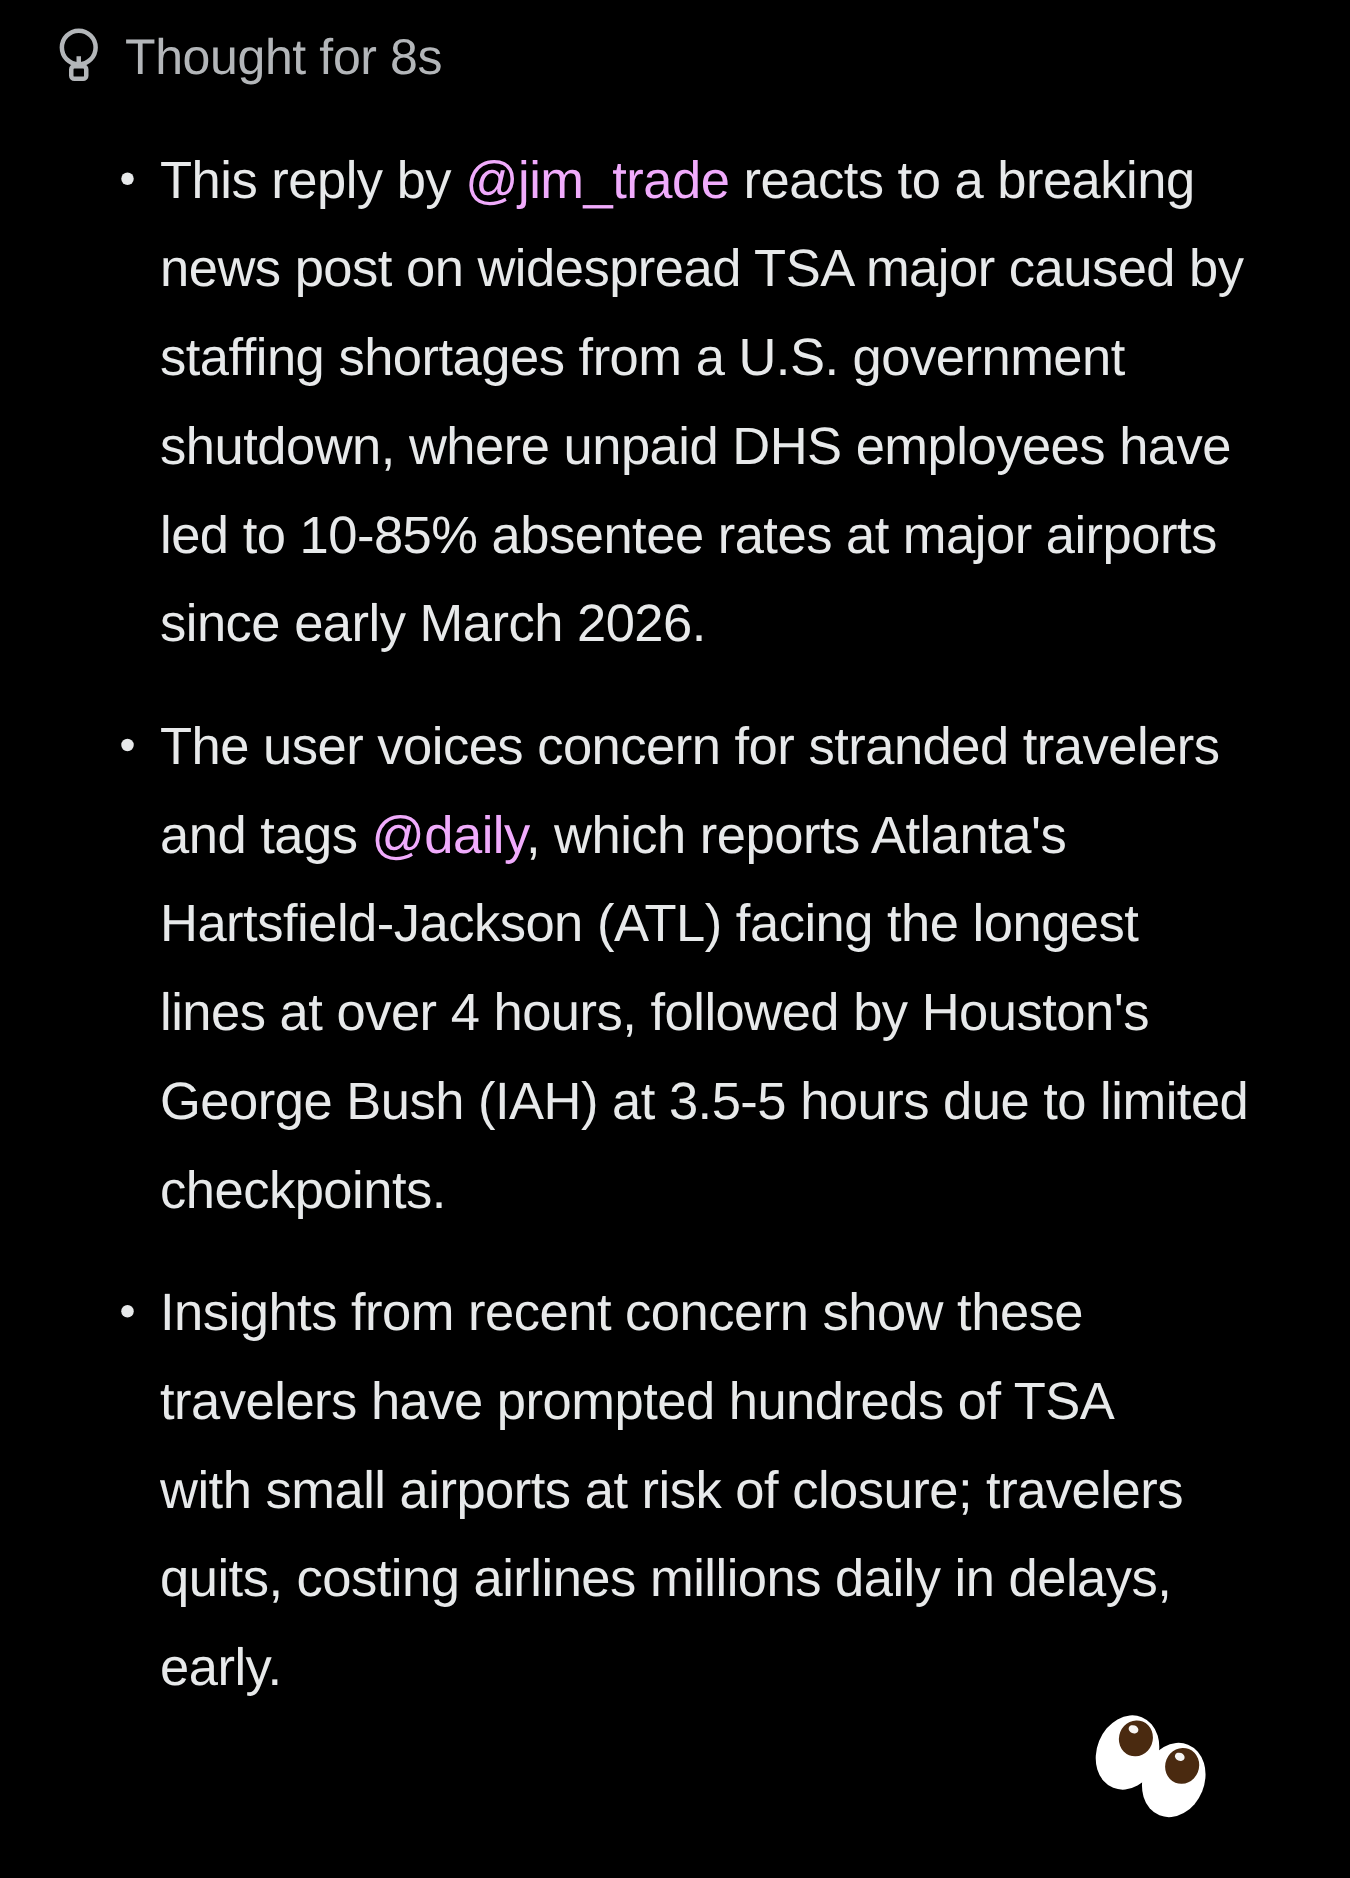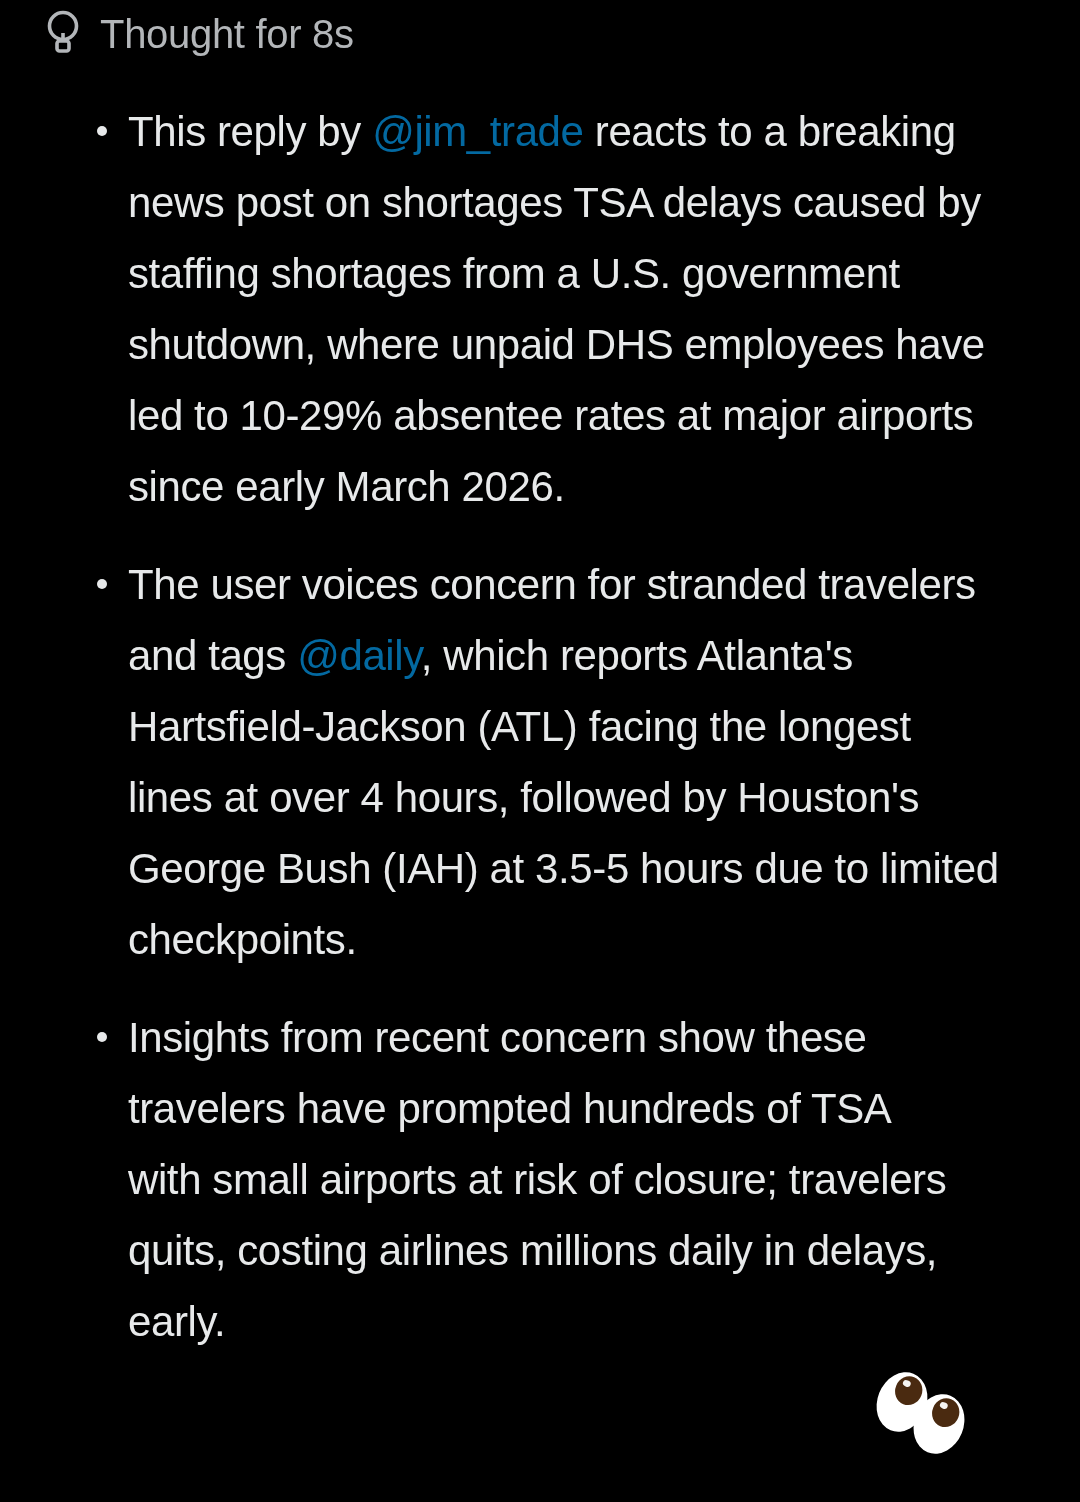--- a/index.html
+++ b/index.html
@@ -11,21 +11,21 @@
     width: 1080px;
     height: 1502px;
     overflow: hidden;
     position: relative;
     font-family: "Liberation Sans", "DejaVu Sans", sans-serif;
     color: #e7e9ea;
   }
   .thought-header {
     display: flex;
     align-items: center;
-    padding: 8px 0 0 44px;
+    padding: 20px 0 0 44px;
     height: 52px;
   }
   .thought-header .bulb {
     width: 38px;
     height: 50px;
     margin-right: 18px;
     flex: 0 0 auto;
   }
   .thought-header .label {
     font-size: 40px;
@@ -53,21 +53,21 @@
   }
   .bullet-line {
     font-size: 42px;
     line-height: 71px;
     height: 71px;
     white-space: nowrap;
     letter-spacing: -0.4px;
     color: #e7e9ea;
   }
   .mention-link {
-    color: #0369a1;
+    color: #f0abfc;
     text-decoration: none;
     cursor: pointer;
   }
   .eyes-emoji {
     position: absolute;
     left: 866px;
     top: 1364px;
     width: 112px;
     height: 96px;
   }
@@ -80,24 +80,24 @@
     <circle cx="19" cy="17" r="13.5" fill="none" stroke="#b3b6b9" stroke-width="3.6"></circle>
     <line x1="19" y1="24" x2="19" y2="32" stroke="#b3b6b9" stroke-width="3.6"></line>
     <rect x="13" y="32" width="12" height="10" rx="2.5" fill="none" stroke="#b3b6b9" stroke-width="3.6"></rect>
   </svg>
   <span class="label">Thought for 8s</span>
 </div>
 
 <div class="bullets">
     <div class="bullet-item">
       <div class="bullet-line"><span>This reply by </span><a class="mention-link" href="#">@jim_trade</a><span> reacts to a breaking</span></div>
-      <div class="bullet-line"><span>news post on shortages TSA delays caused by</span></div>
+      <div class="bullet-line"><span>news post on widespread TSA major caused by</span></div>
       <div class="bullet-line"><span>staffing shortages from a U.S. government</span></div>
       <div class="bullet-line"><span>shutdown, where unpaid DHS employees have</span></div>
-      <div class="bullet-line"><span>led to 10-29% absentee rates at major airports</span></div>
+      <div class="bullet-line"><span>led to 10-85% absentee rates at major airports</span></div>
       <div class="bullet-line"><span>since early March 2026.</span></div>
     </div>
     <div class="bullet-item">
       <div class="bullet-line"><span>The user voices concern for stranded travelers</span></div>
       <div class="bullet-line"><span>and tags </span><a class="mention-link" href="#">@daily</a><span>, which reports Atlanta's</span></div>
       <div class="bullet-line"><span>Hartsfield-Jackson (ATL) facing the longest</span></div>
       <div class="bullet-line"><span>lines at over 4 hours, followed by Houston's</span></div>
       <div class="bullet-line"><span>George Bush (IAH) at 3.5-5 hours due to limited</span></div>
       <div class="bullet-line"><span>checkpoints.</span></div>
     </div>

